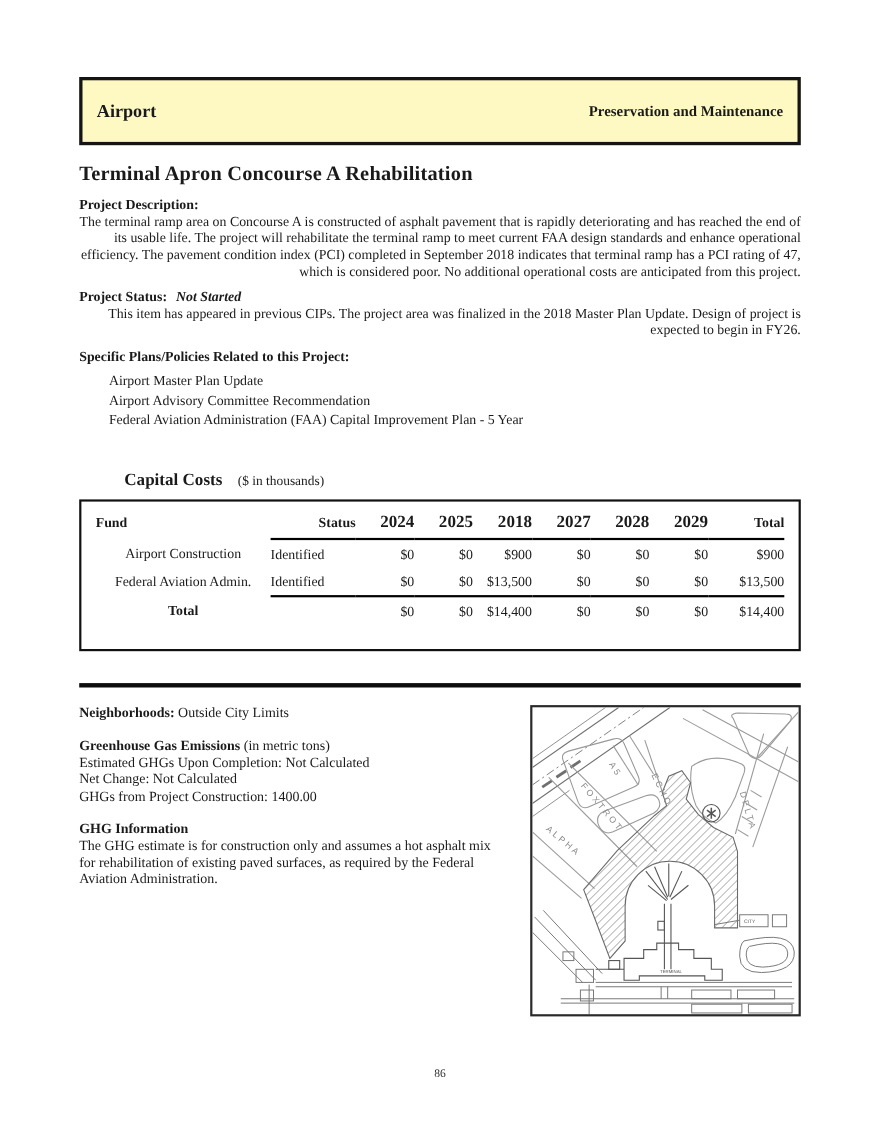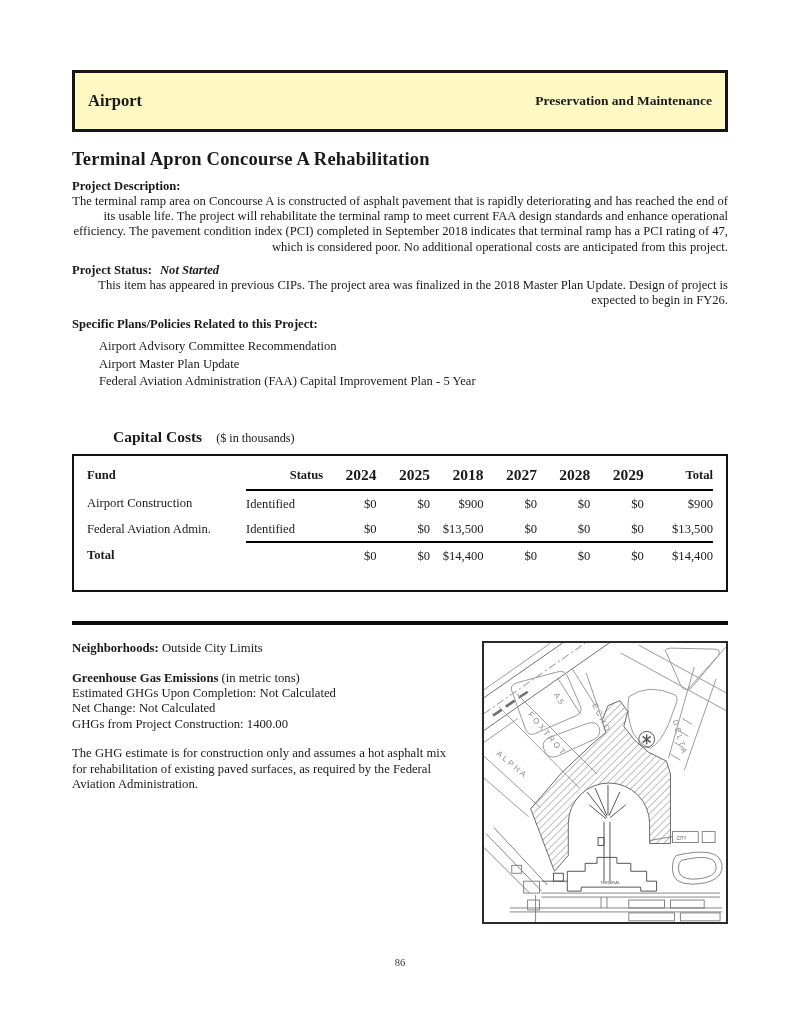--- a/index.html
+++ b/index.html
@@ -39,37 +39,37 @@
   .cc-head .h { font-size:15.5px; font-weight:bold; }
   .cc-head .sub { font-size:12.2px; font-weight:normal; margin-left:10px; }
   .cc-box { margin-top:8px; border:2.5px solid #111; padding:5px 13px 22px 13px; }
   table.cc { width:100%; border-collapse:collapse; }
   table.cc th, table.cc td { font-size:12.6px; padding:5.5px 0 4.5px 0; white-space:nowrap; }
   table.cc thead th { font-weight:bold; text-align:right; border-bottom:2.2px solid #000; padding-bottom:5px; }
   table.cc thead th.c-year { font-size:15.5px; }
   table.cc thead th.c-fund { text-align:left; border-bottom:none; width:160px; }
   table.cc thead th.c-status { text-align:right; width:78px; }
   table.cc thead th.c-total { width:70px; }
-  table.cc td.c-fund { text-align:left; }
+  table.cc td.c-fund { text-align:center; }
   table.cc td.c-status { text-align:left; }
   table.cc td.c-year, table.cc td.c-total { text-align:right; width:54px; }
   table.cc tr.total td { border-top:2.2px solid #000; }
   table.cc tr.total td.c-fund { border-top:none; font-weight:bold; }
 
   
   .divider { margin-top:29px; border-top:4px solid #0d0d0d; }
   .bottom { display:flex; margin-top:16px; }
   .left-col { width:392px; font-size:12.7px; line-height:15.4px; }
   .left-col .b { font-weight:bold; }
   .left-col .gap { height:14px; }
   .right-col { margin-left:auto; width:246px; }
   .map-box { width:246px; height:283px; border:2px solid #2a2a2a; background:#fff; }
   .map-caption { margin-top:8px; font-style:italic; font-size:12.6px; line-height:17px; text-align:right; padding-right:11px; }
 
-  .page-number { position:absolute; bottom:56px; left:0; width:100%; text-align:center; font-size:10.5px; color:#333; }
+  .page-number { position:absolute; bottom:42px; left:0; width:100%; text-align:center; font-size:10.5px; color:#333; }
 
   svg text.twy { font-family:"Liberation Sans", sans-serif; fill:#8a8a8a; letter-spacing:2.5px; }
   svg text.tiny { font-family:"Liberation Sans", sans-serif; fill:#555; }
 </style>
 </head>
 <body>
 
 <div class="page">
 
   <div class="banner">
@@ -83,22 +83,22 @@
   <div class="body-txt">The terminal ramp area on Concourse A is constructed of asphalt pavement that is rapidly deteriorating and has reached the end of its usable life. The project will rehabilitate the terminal ramp to meet current FAA design standards and enhance operational efficiency. The pavement condition index (PCI) completed in September 2018 indicates that terminal ramp has a PCI rating of 47, which is considered poor. No additional operational costs are anticipated from this project.</div>
 
   <div class="status-line">
     <span class="s-lab">Project Status:</span>
     <span class="s-val">Not Started</span>
   </div>
   <div class="body-txt">This item has appeared in previous CIPs. The project area was finalized in the 2018 Master Plan Update. Design of project is expected to begin in FY26.</div>
 
   <div class="lbl">Specific Plans/Policies Related to this Project:</div>
   <ul class="plans" id="plans-list">
+      <li>Airport Master Plan Update</li>
       <li>Airport Advisory Committee Recommendation</li>
-      <li>Airport Master Plan Update</li>
       <li>Federal Aviation Administration (FAA) Capital Improvement Plan - 5 Year</li>
     </ul>
 
   <div class="cc-head">
     <span class="h">Capital Costs</span>
     <span class="sub">($ in thousands)</span>
   </div>
 
   <div class="cc-box">
     <table class="cc">
@@ -165,20 +165,21 @@
       <div>
         <span class="b">Greenhouse Gas Emissions</span>
         <span>(in metric tons)</span>
       </div>
       <div id="ghg-lines">
           <div>Estimated GHGs Upon Completion: Not Calculated</div>
           <div>Net Change: Not Calculated</div>
           <div>GHGs from Project Construction: 1400.00</div>
         </div>
       <div class="gap"></div>
+      <div class="b">GHG Information</div>
       <div>The GHG estimate is for construction only and assumes a hot asphalt mix for rehabilitation of existing paved surfaces, as required by the Federal Aviation Administration.</div>
     </div>
 
     <div class="right-col">
       <div class="map-box">
         <svg viewBox="0 0 244 281" width="242" height="279">
           <defs>
             <pattern id="hatch" width="5.2" height="5.2" patternUnits="userSpaceOnUse" patternTransform="rotate(-45)">
               <line x1="0" y1="0" x2="5.2" y2="0" stroke="#7d7d7d" stroke-width="1"></line>
             </pattern>

